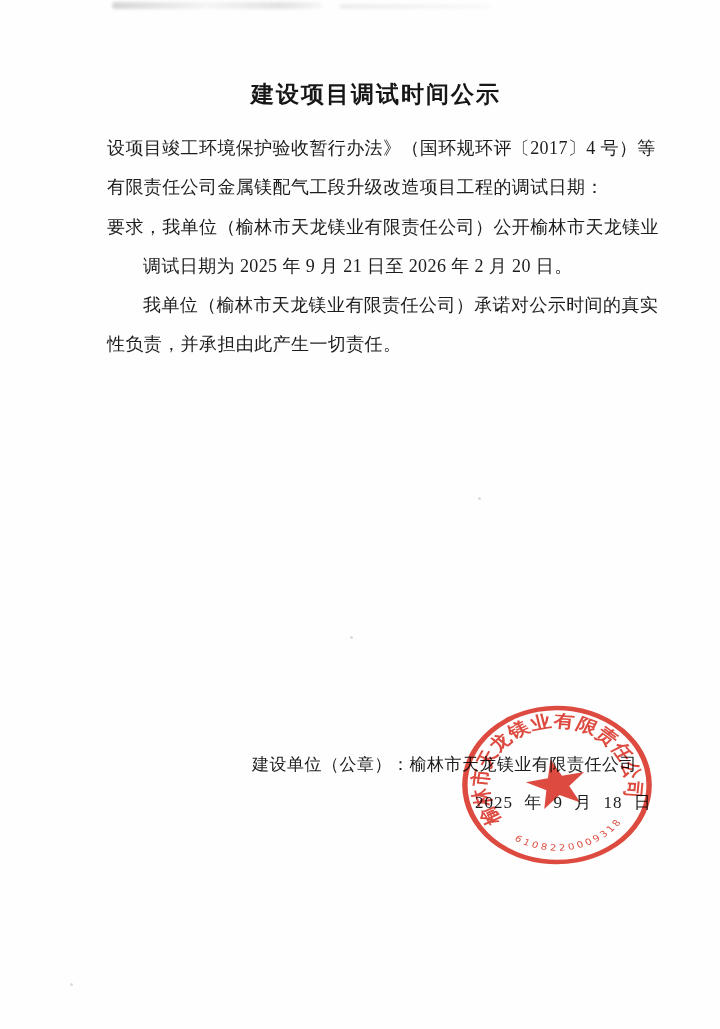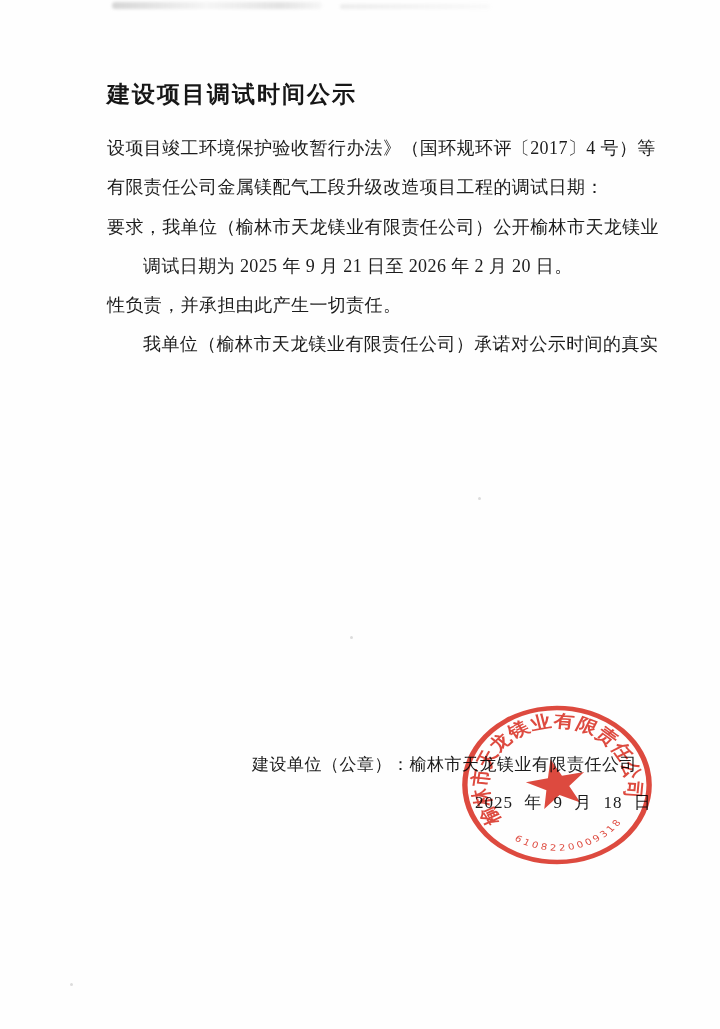--- a/index.html
+++ b/index.html
@@ -12,20 +12,21 @@
     overflow: hidden;
     font-family: "Liberation Serif", "DejaVu Serif", serif;
     color: #1c1c1c;
   }
   .title {
     position: absolute;
     top: 80px;
     left: 107px;
     width: 538px;
     margin: 0;
+    text-align: center;
     font-size: 23px;
     line-height: 30px;
     font-weight: bold;
     letter-spacing: 2px;
     color: #161616;
   }
   .body-text {
     position: absolute;
     top: 129px;
     left: 107px;
@@ -101,22 +102,22 @@
   <div class="speck" style="top:636px;left:350px;"></div>
   <div class="speck" style="top:983px;left:70px;"></div>
 
   <h1 class="title">建设项目调试时间公示</h1>
 
   <div class="body-text">
     <div class="line">设项目竣工环境保护验收暂行办法》（国环规环评〔2017〕4 号）等</div>
     <div class="line">有限责任公司金属镁配气工段升级改造项目工程的调试日期：</div>
     <div class="line">要求，我单位（榆林市天龙镁业有限责任公司）公开榆林市天龙镁业</div>
     <div class="line indent">调试日期为 2025 年 9 月 21 日至 2026 年 2 月 20 日。</div>
+    <div class="line indent">我单位（榆林市天龙镁业有限责任公司）承诺对公示时间的真实</div>
     <div class="line">性负责，并承担由此产生一切责任。</div>
-    <div class="line indent">我单位（榆林市天龙镁业有限责任公司）承诺对公示时间的真实</div>
   </div>
 
   <div class="sig-unit">建设单位（公章）：榆林市天龙镁业有限责任公司</div>
   <div class="sig-date">2025 年 9 月 18 日</div>
 
   <svg class="seal" viewBox="0 0 200 200" preserveAspectRatio="none" aria-hidden="true">
     <g transform="rotate(-12 100 100)">
       <circle cx="100" cy="100" r="94" fill="none" stroke-width="5.5" stroke="#dc3a2e"></circle>
       <polygon points="100,68 92.65,89.9 69.6,90.1 88.1,103.9 81.2,125.9 100,112.5 118.8,125.9 111.9,103.9 130.4,90.1 107.35,89.9" fill="#dc3a2e"></polygon>
       <path id="seal-arc-top" d="M 38.5 135.5 A 71 71 0 1 1 161.5 135.5" fill="none"></path>

